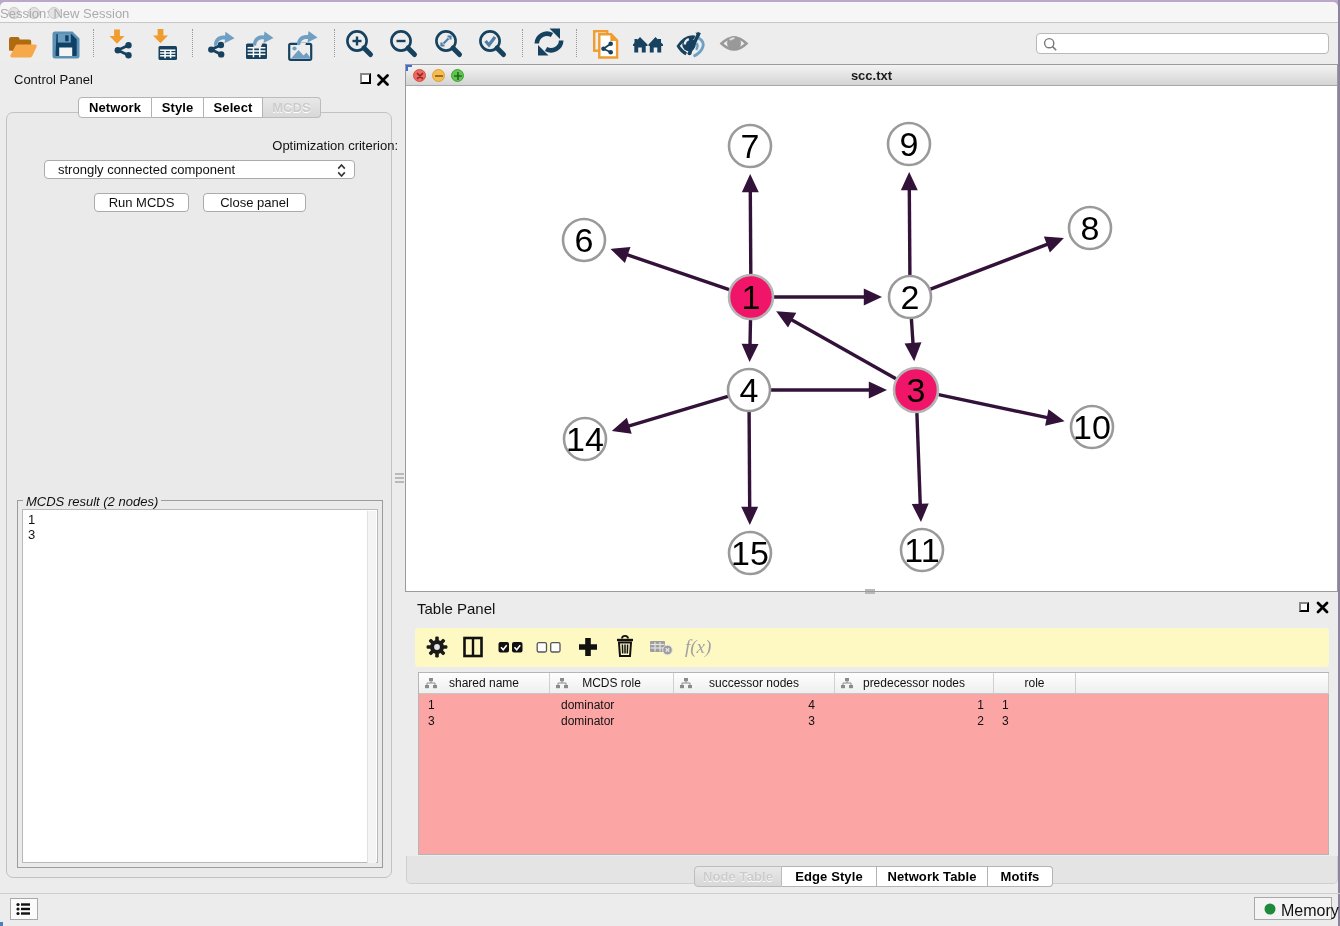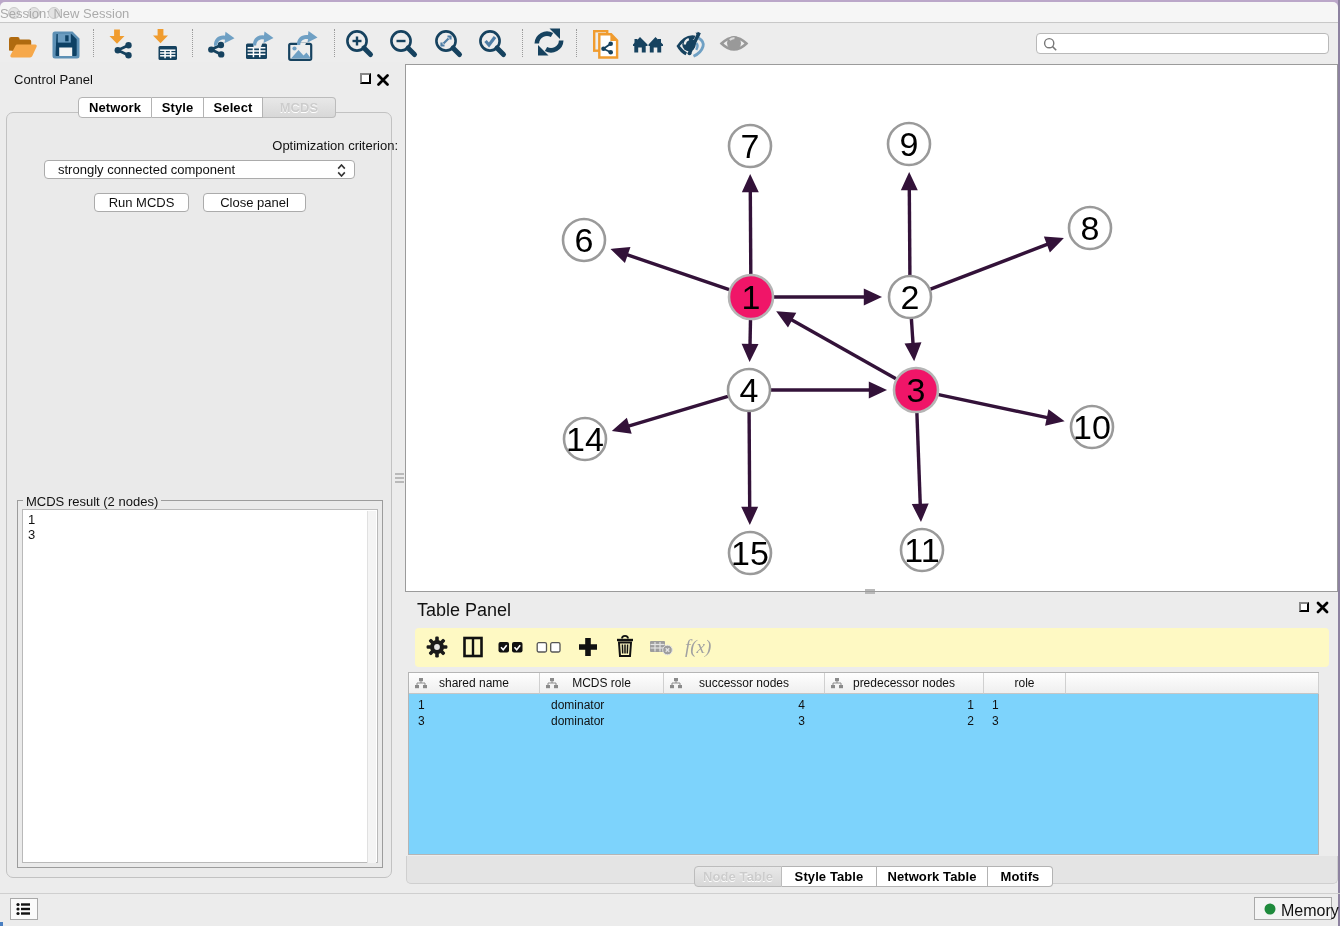--- a/index.html
+++ b/index.html
@@ -21,33 +21,33 @@
   .tabrow { position:absolute; display:flex; height:21px; font-size:13px; font-weight:bold; letter-spacing:0.1px; }
   .tab { border:1px solid #b3b3b3; border-left:none; background:#fff; color:#000; display:flex; align-items:center; justify-content:center; padding:0 13px; }
   .tab.first { border-left:1px solid #b3b3b3; border-radius:4px 0 0 4px; }
   .tab.last { border-radius:0 4px 4px 0; }
   .tab.sel { background:linear-gradient(#e8e8e8,#d8d8d8); color:#ccc; text-shadow:0 1px 0 #fff; border-color:#bcbcbc; }
   #cp-panel { left:6px; top:112px; width:386px; height:766px; border:1px solid #c2c2c2; border-radius:7px; background:#eaeaea; }
   #opt-label { left:0; top:138px; width:398px; text-align:right; font-size:13px; color:#111; }
   #opt-select { left:44px; top:160px; width:311px; height:19px; background:#fff; border:1px solid #ababab; border-radius:4px; font-size:13px; color:#111; line-height:17px; padding-left:13px; }
   .btn { position:absolute; height:19px; background:#fff; border:1px solid #ababab; border-radius:4px; font-size:13px; color:#111; text-align:center; line-height:17px; }
   #fieldset { left:17px; top:500px; width:366px; height:368px; border:1px solid #9c9c9c; }
-  #fs-legend { left:23px; top:494px; background:#eaeaea; padding:0 3px; font-size:13px; color:#111; }
+  #fs-legend { left:23px; top:494px; background:#eaeaea; padding:0 3px; font-size:13px; color:#111;font-style:italic; }
   #fs-inner { left:22px; top:509px; width:356px; height:354px; background:#fff; border:1px solid #b9b9b9; font-size:13px; color:#111; }
   #fs-scroll { right:1px; top:1px; width:9px; height:352px; background:#f4f4f4; border-left:1px solid #e0e0e0; position:absolute; }
   
   #net-win { left:405px; top:64px; width:933px; height:528px; border:1px solid #9b9b9b; background:#fff; }
   #net-tbar { left:0; top:0; width:931px; height:21px; background:linear-gradient(#f3f3f3,#d4d4d4); border-bottom:1px solid #a8a8a8; position:absolute; }
   #net-title { width:100%; text-align:center; font-size:13px; font-weight:bold; color:#1a1a1a; position:absolute; top:3px; }
   .mac { position:absolute; top:4px; width:13px; height:13px; border-radius:50%; }
   
-  #tp-title { left:417px; top:600px; font-size:18px; color:#111; }
+  #tp-title { left:417px; top:600px; font-size:15px; color:#111; }
   #tp-float { left:1299px; top:602px; width:10px; height:10px; border:2px solid #000; border-left-color:#888; border-top-color:#888; background:#fff; }
   #tp-toolbar { left:415px; top:628px; width:914px; height:39px; background:#fef9c3; border-radius:4px; }
-  #tp-table { left:408px; top:672px; width:911px; height:183px; background:#7dd3fc; border:1px solid #b5b5b5; }
+  #tp-table { left:418px; top:672px; width:911px; height:183px; background:#fca5a5; border:1px solid #b5b5b5; }
   .th { position:absolute; top:0; height:21px; background:linear-gradient(#fefefe,#efefef); border-right:1px solid #d0d0d0; border-bottom:1px solid #c6c6c6; font-size:12px; color:#111; text-align:center; line-height:21px; }
   .td { position:absolute; font-size:12px; color:#111; height:16px; line-height:16px; }
   #tp-tabsbg { left:406px; top:856px; width:932px; height:28px; background:#e4e4e4; border:1px solid #cfcfcf; border-top:none; border-radius:0 0 5px 5px; }
   
   #statussep { left:0; top:893px; width:1340px; height:1px; background:#cfcfcf; }
   #mem-btn { left:1254px; top:897px; width:78px; height:23px; background:#f4f4f4; border:1px solid #a9a9a9; font-size:16px; color:#111; }
   #list-btn { left:10px; top:898px; width:28px; height:22px; background:#fbfbfb; border:1px solid #a9a9a9; }
 </style>
 </head>
 <body>
@@ -222,38 +222,55 @@
 <div class="abs" id="cp-title">Control Panel</div>
 <div class="abs" id="cp-float"></div>
 <svg class="abs" style="left:377px;top:74px" width="12" height="12" viewBox="0 0 12 12">
     <path d="M1.5 1.5 L10.5 10.5 M10.5 1.5 L1.5 10.5" stroke="#000" stroke-width="2.7" stroke-linecap="round"></path>
   </svg>
 <div class="abs" id="cp-panel"></div>
 <div class="tabrow" style="left:78px;top:97px">
   <div class="tab first" style="width:74px;padding:8px">Network</div>
   <div class="tab" style="width:52px;padding:0">Style</div>
   <div class="tab" style="width:59px;padding:0">Select</div>
-  <div class="tab sel last" style="width:73px;padding:0">MCDS</div>
+  <div class="tab sel last" style="width:58px;padding:0">MCDS</div>
 </div>
 <div class="abs" id="opt-label">Optimization criterion:</div>
 <div class="abs" id="opt-select">strongly connected component
   <svg style="position:absolute;right:8px;top:3px" width="9" height="13" viewBox="0 0 9 13">
       <path d="M1.2 4.6 L4.5 1 L7.8 4.6 M1.2 8.4 L4.5 12 L7.8 8.4" fill="none" stroke="#333" stroke-width="1.6"></path>
     </svg>
 </div>
 <div class="btn" style="left:94px;top:193px;width:95px">Run MCDS</div>
 <div class="btn" style="left:203px;top:193px;width:103px">Close panel</div>
 <div class="abs" id="fieldset"></div>
 <div class="abs" id="fs-legend">MCDS result (2 nodes)</div>
 <div class="abs" id="fs-inner">
     <div style="padding:2px 0 0 5px">1<br>3</div>
     <div id="fs-scroll"></div>
   </div>
 
 <div class="abs" id="net-win">
+  <div id="net-tbar">
+    <div class="mac" style="left:7px;background:#ee6a5e;border:1px solid #d3523f"></div>
+    <div class="mac" style="left:26px;background:#f5bd4f;border:1px solid #dfa033"></div>
+    <div class="mac" style="left:45px;background:#61c353;border:1px solid #3fa52f"></div>
+    <svg class="abs" style="left:9.5px;top:6.5px" width="8" height="8" viewBox="0 0 8 8">
+        <path d="M1.5 1.5 L6.5 6.5 M6.5 1.5 L1.5 6.5" stroke="#94222c" stroke-width="1.7" stroke-linecap="round"></path>
+      </svg>
+    <svg class="abs" style="left:28.5px;top:6.5px" width="8" height="8" viewBox="0 0 8 8">
+        <path d="M0.7 4 L7.3 4" stroke="#9a6d1f" stroke-width="1.8" stroke-linecap="round"></path>
+      </svg>
+    <svg class="abs" style="left:47.5px;top:6.5px" width="8" height="8" viewBox="0 0 8 8">
+        <path d="M0.7 4 L7.3 4 M4 0.7 L4 7.3" stroke="#1e6e14" stroke-width="1.7" stroke-linecap="round"></path>
+      </svg>
+    <div id="net-title">scc.txt</div>
+    <div class="abs" style="left:0;top:0;width:6px;height:2px;background:#3b6fd6"></div>
+    <div class="abs" style="left:0;top:0;width:2px;height:6px;background:#3b6fd6"></div>
+  </div>
   <svg class="abs" style="left:0;top:21px" width="931" height="505" viewBox="0 0 931 505" font-family="Liberation Sans, sans-serif" font-size="34" text-anchor="middle" fill="#000">
 <g stroke="#331239" stroke-width="3.4" fill="#331239">
 <line x1="344.8" y1="188.0" x2="344.3" y2="104.5"></line>
 <polygon points="344.2,92.0 350.1,104.5 338.5,104.5"></polygon>
 <line x1="323.2" y1="203.6" x2="220.1" y2="168.4"></line>
 <polygon points="208.3,164.3 222.0,162.9 218.2,173.9"></polygon>
 <line x1="368.0" y1="211.0" x2="459.5" y2="211.0"></line>
 <polygon points="472.0,211.0 459.5,216.8 459.5,205.2"></polygon>
 <line x1="344.5" y1="234.0" x2="344.0" y2="259.5"></line>
 <polygon points="343.7,272.0 338.2,259.4 349.8,259.6"></polygon>
@@ -418,21 +435,21 @@
 <div class="td" style="left:583px;top:24px">1</div>
 <div class="td" style="left:9px;top:40px">3</div>
 <div class="td" style="left:142px;top:40px">dominator</div>
 <div class="td" style="left:256px;top:40px;width:140px;text-align:right">3</div>
 <div class="td" style="left:420px;top:40px;width:145px;text-align:right">2</div>
 <div class="td" style="left:583px;top:40px">3</div>
 </div>
 <div class="abs" id="tp-tabsbg"></div>
 <div class="tabrow" style="left:694px;top:866px">
   <div class="tab first sel" style="width:88px;padding:0">Node Table</div>
-  <div class="tab" style="width:95px;padding:0">Style Table</div>
+  <div class="tab" style="width:95px;padding:0">Edge Style</div>
   <div class="tab" style="width:111px;padding:0">Network Table</div>
   <div class="tab last" style="width:65px;padding:0">Motifs</div>
 </div>
 
 <div class="abs" style="left:395px;top:471px;width:9px;height:14px">
 <div style="height:2px;margin:2px 0;background:#b9b9b9"></div>
 <div style="height:2px;margin:2px 0;background:#b9b9b9"></div>
 <div style="height:2px;margin:2px 0;background:#b9b9b9"></div>
 </div>
 <div class="abs" style="left:863px;top:588px;width:14px;height:8px">

